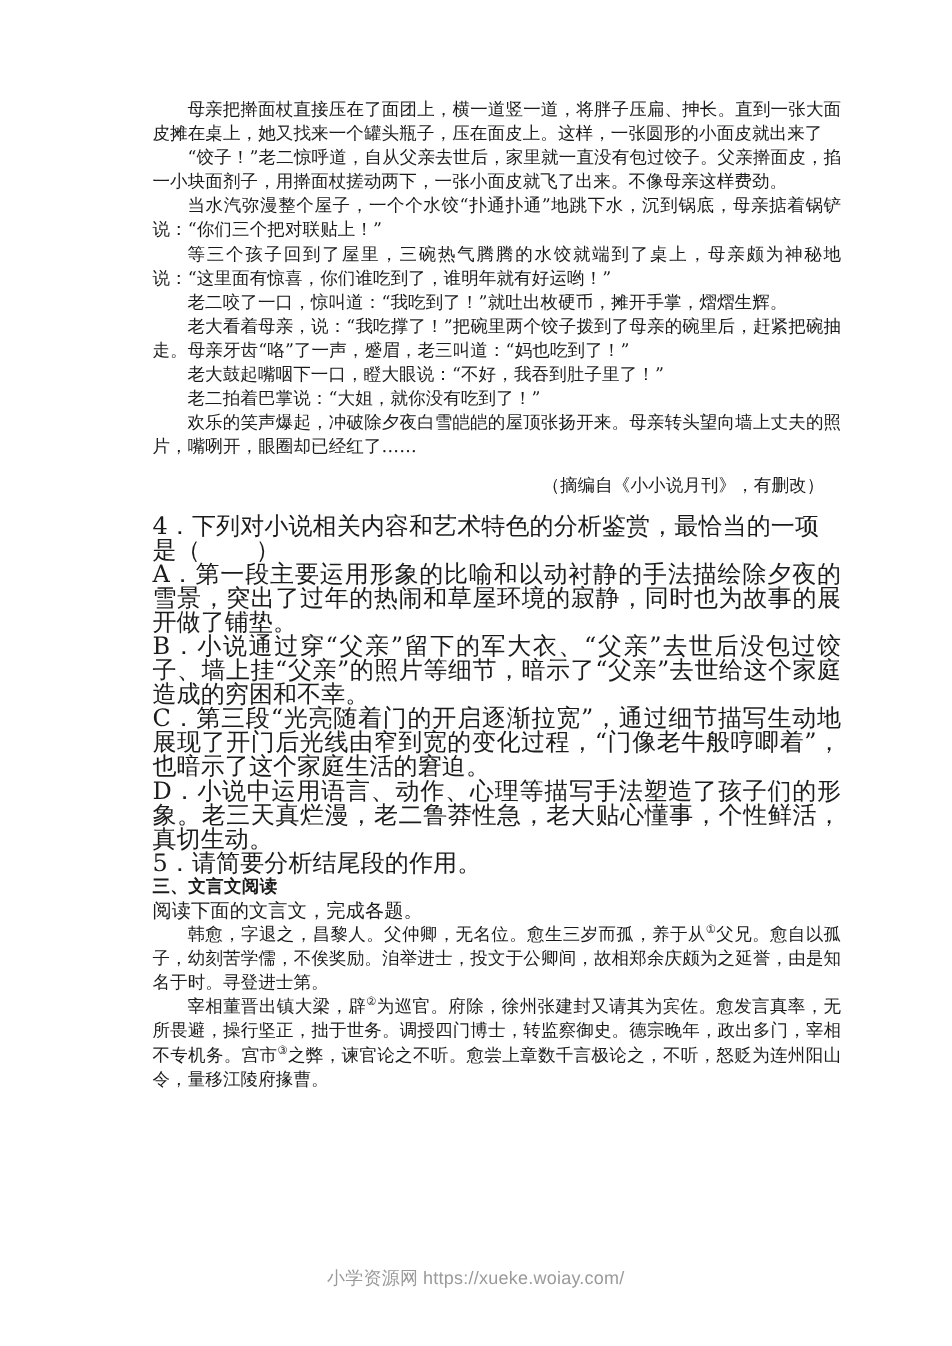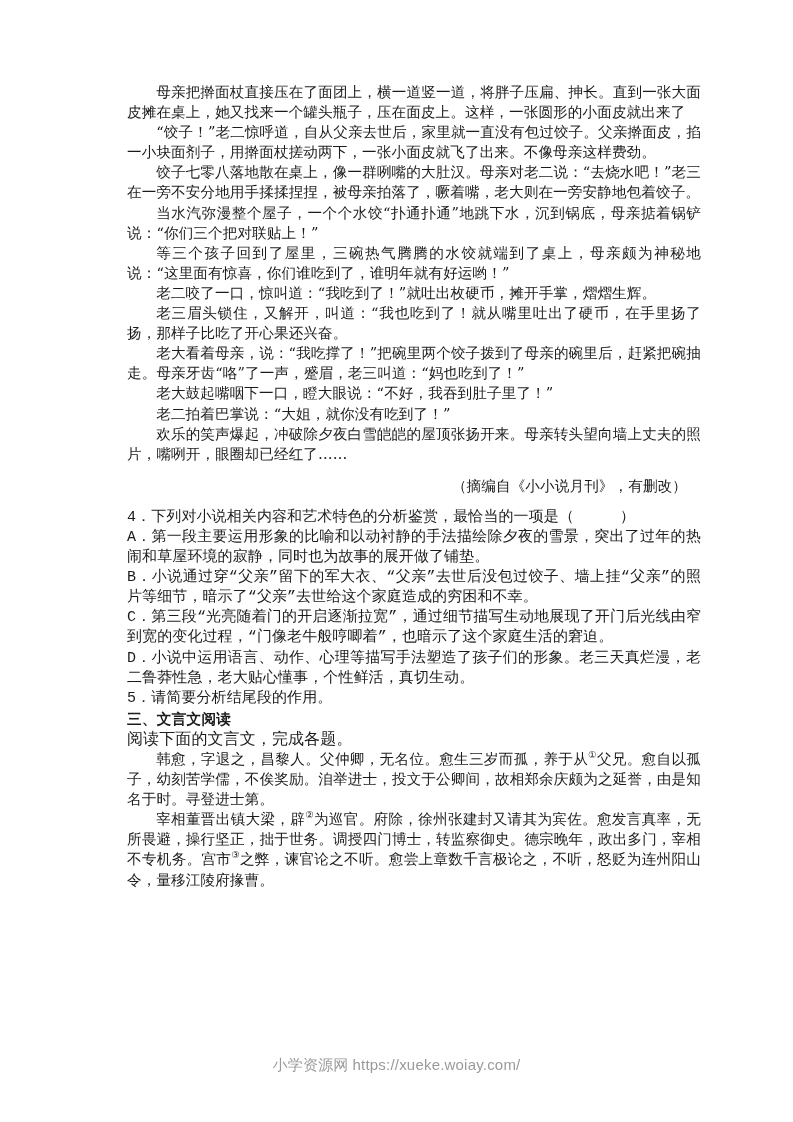--- a/index.html
+++ b/index.html
@@ -49,29 +49,28 @@
     font-size: 14.6px;
     line-height: 20.1px;
     text-align: right;
     margin: 12px;
     padding-right: 2px;
     letter-spacing: 0.1px;
   }
 
   
   .qline {
-    font-size: 15px;
+    font-size: 20px;
     line-height: 20.1px;
     text-align: justify;
     text-justify: inter-ideograph;
     text-indent: 0;
     margin: 0;
     letter-spacing: 0.1px;
     word-break: break-all;
-    font-family: Liberation Mono, monospace;
   }
 
   .qline-last {
     text-align: left;
   }
 
   
   .section-heading {
     font-size: 14.6px;
     line-height: 20.1px;
@@ -116,25 +115,23 @@
   .footer .wm-site { margin-right: 4px; }
 </style>
 </head>
 <body>
 
 <div class="page">
   <div class="content">
 
     <p class="para">母亲把擀面杖直接压在了面团上，横一道竖一道，将胖子压扁、抻长。直到一张大面皮摊在桌上，她又找来一个罐头瓶子，压在面皮上。这样，一张圆形的小面皮就出来了</p>
     <p class="para">“饺子！”老二惊呼道，自从父亲去世后，家里就一直没有包过饺子。父亲擀面皮，掐一小块面剂子，用擀面杖搓动两下，一张小面皮就飞了出来。不像母亲这样费劲。</p>
-    <p class="para">饺子七零八落地散在桌上，像一群咧嘴的大肚汉。母亲对老二说：“去烧水吧！”老三在一旁不安分地用手揉揉捏捏，被母亲拍落了，噘着嘴，老大则在一旁安静地包着饺子。</p>
     <p class="para">当水汽弥漫整个屋子，一个个水饺“扑通扑通”地跳下水，沉到锅底，母亲掂着锅铲说：“你们三个把对联贴上！”</p>
     <p class="para">等三个孩子回到了屋里，三碗热气腾腾的水饺就端到了桌上，母亲颇为神秘地说：“这里面有惊喜，你们谁吃到了，谁明年就有好运哟！”</p>
     <p class="para">老二咬了一口，惊叫道：“我吃到了！”就吐出枚硬币，摊开手掌，熠熠生辉。</p>
-    <p class="para">老三眉头锁住，又解开，叫道：“我也吃到了！就从嘴里吐出了硬币，在手里扬了扬，那样子比吃了开心果还兴奋。</p>
     <p class="para">老大看着母亲，说：“我吃撑了！”把碗里两个饺子拨到了母亲的碗里后，赶紧把碗抽走。母亲牙齿“咯”了一声，蹙眉，老三叫道：“妈也吃到了！”</p>
     <p class="para">老大鼓起嘴咽下一口，瞪大眼说：“不好，我吞到肚子里了！”</p>
     <p class="para">老二拍着巴掌说：“大姐，就你没有吃到了！”</p>
     <p class="para">欢乐的笑声爆起，冲破除夕夜白雪皑皑的屋顶张扬开来。母亲转头望向墙上丈夫的照片，嘴咧开，眼圈却已经红了……</p>
 
     <p class="attribution">（摘编自《小小说月刊》，有删改）</p>
 
     <p class="qline qline-last"><span>4．下列对小说相关内容和艺术特色的分析鉴赏，最恰当的一项是（</span><span class="blank-gap"></span><span>）</span></p>
 
     <p class="qline">A．第一段主要运用形象的比喻和以动衬静的手法描绘除夕夜的雪景，突出了过年的热闹和草屋环境的寂静，同时也为故事的展开做了铺垫。</p>

